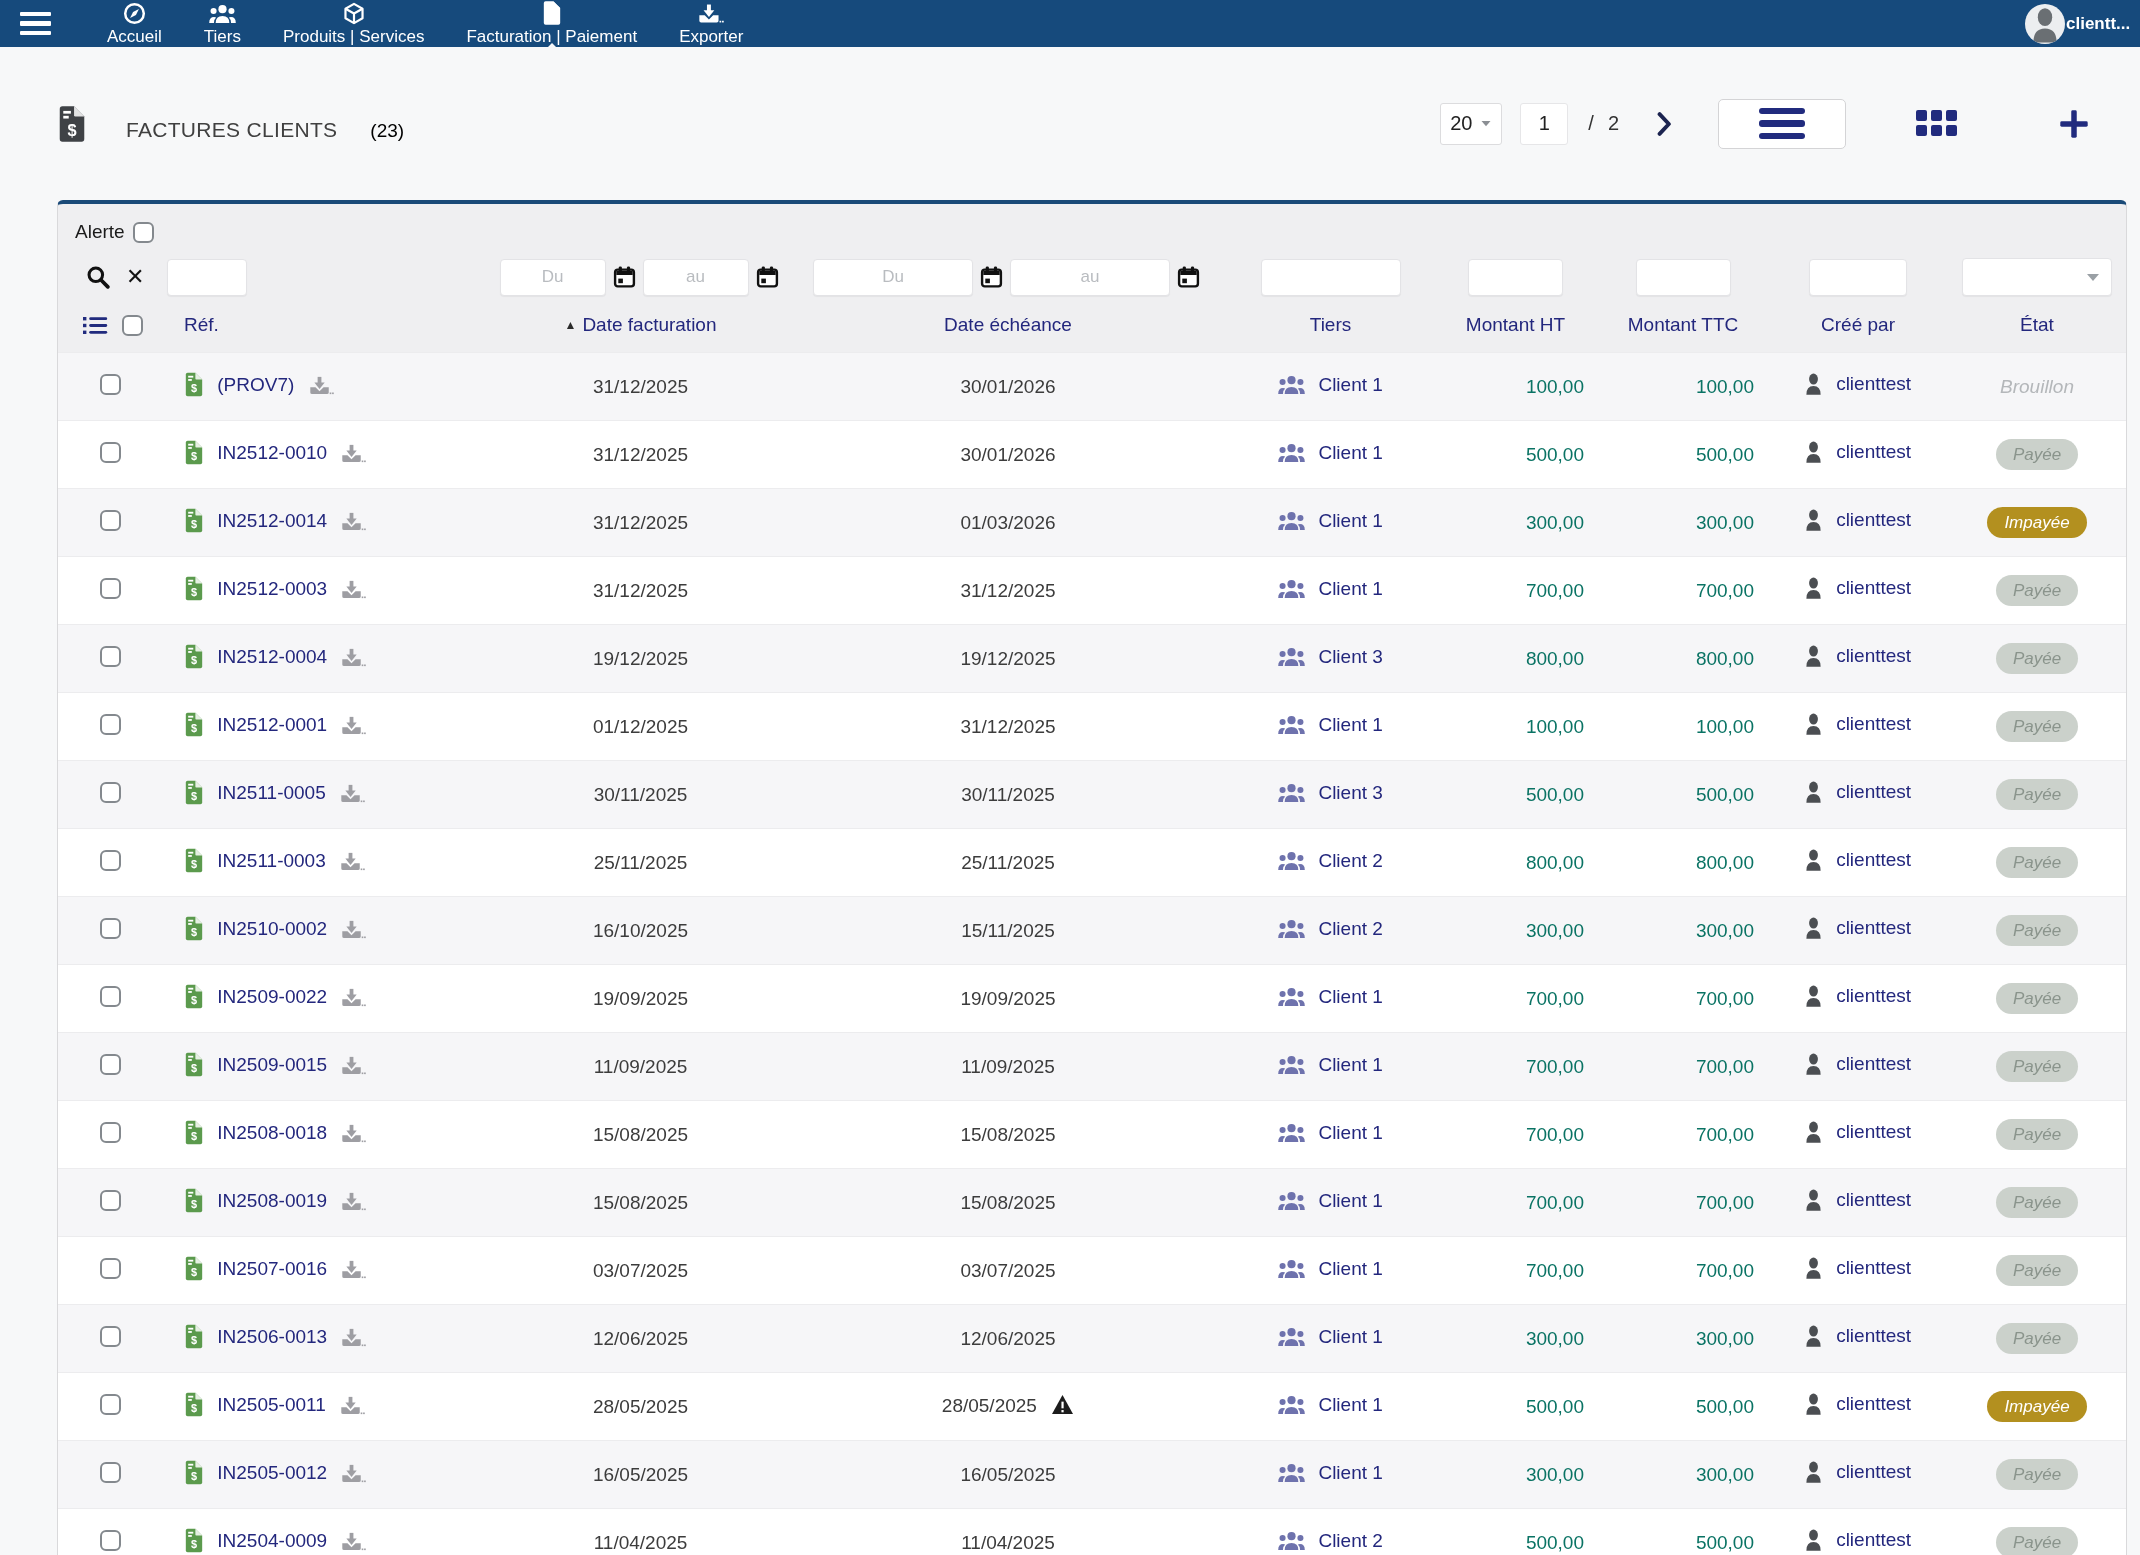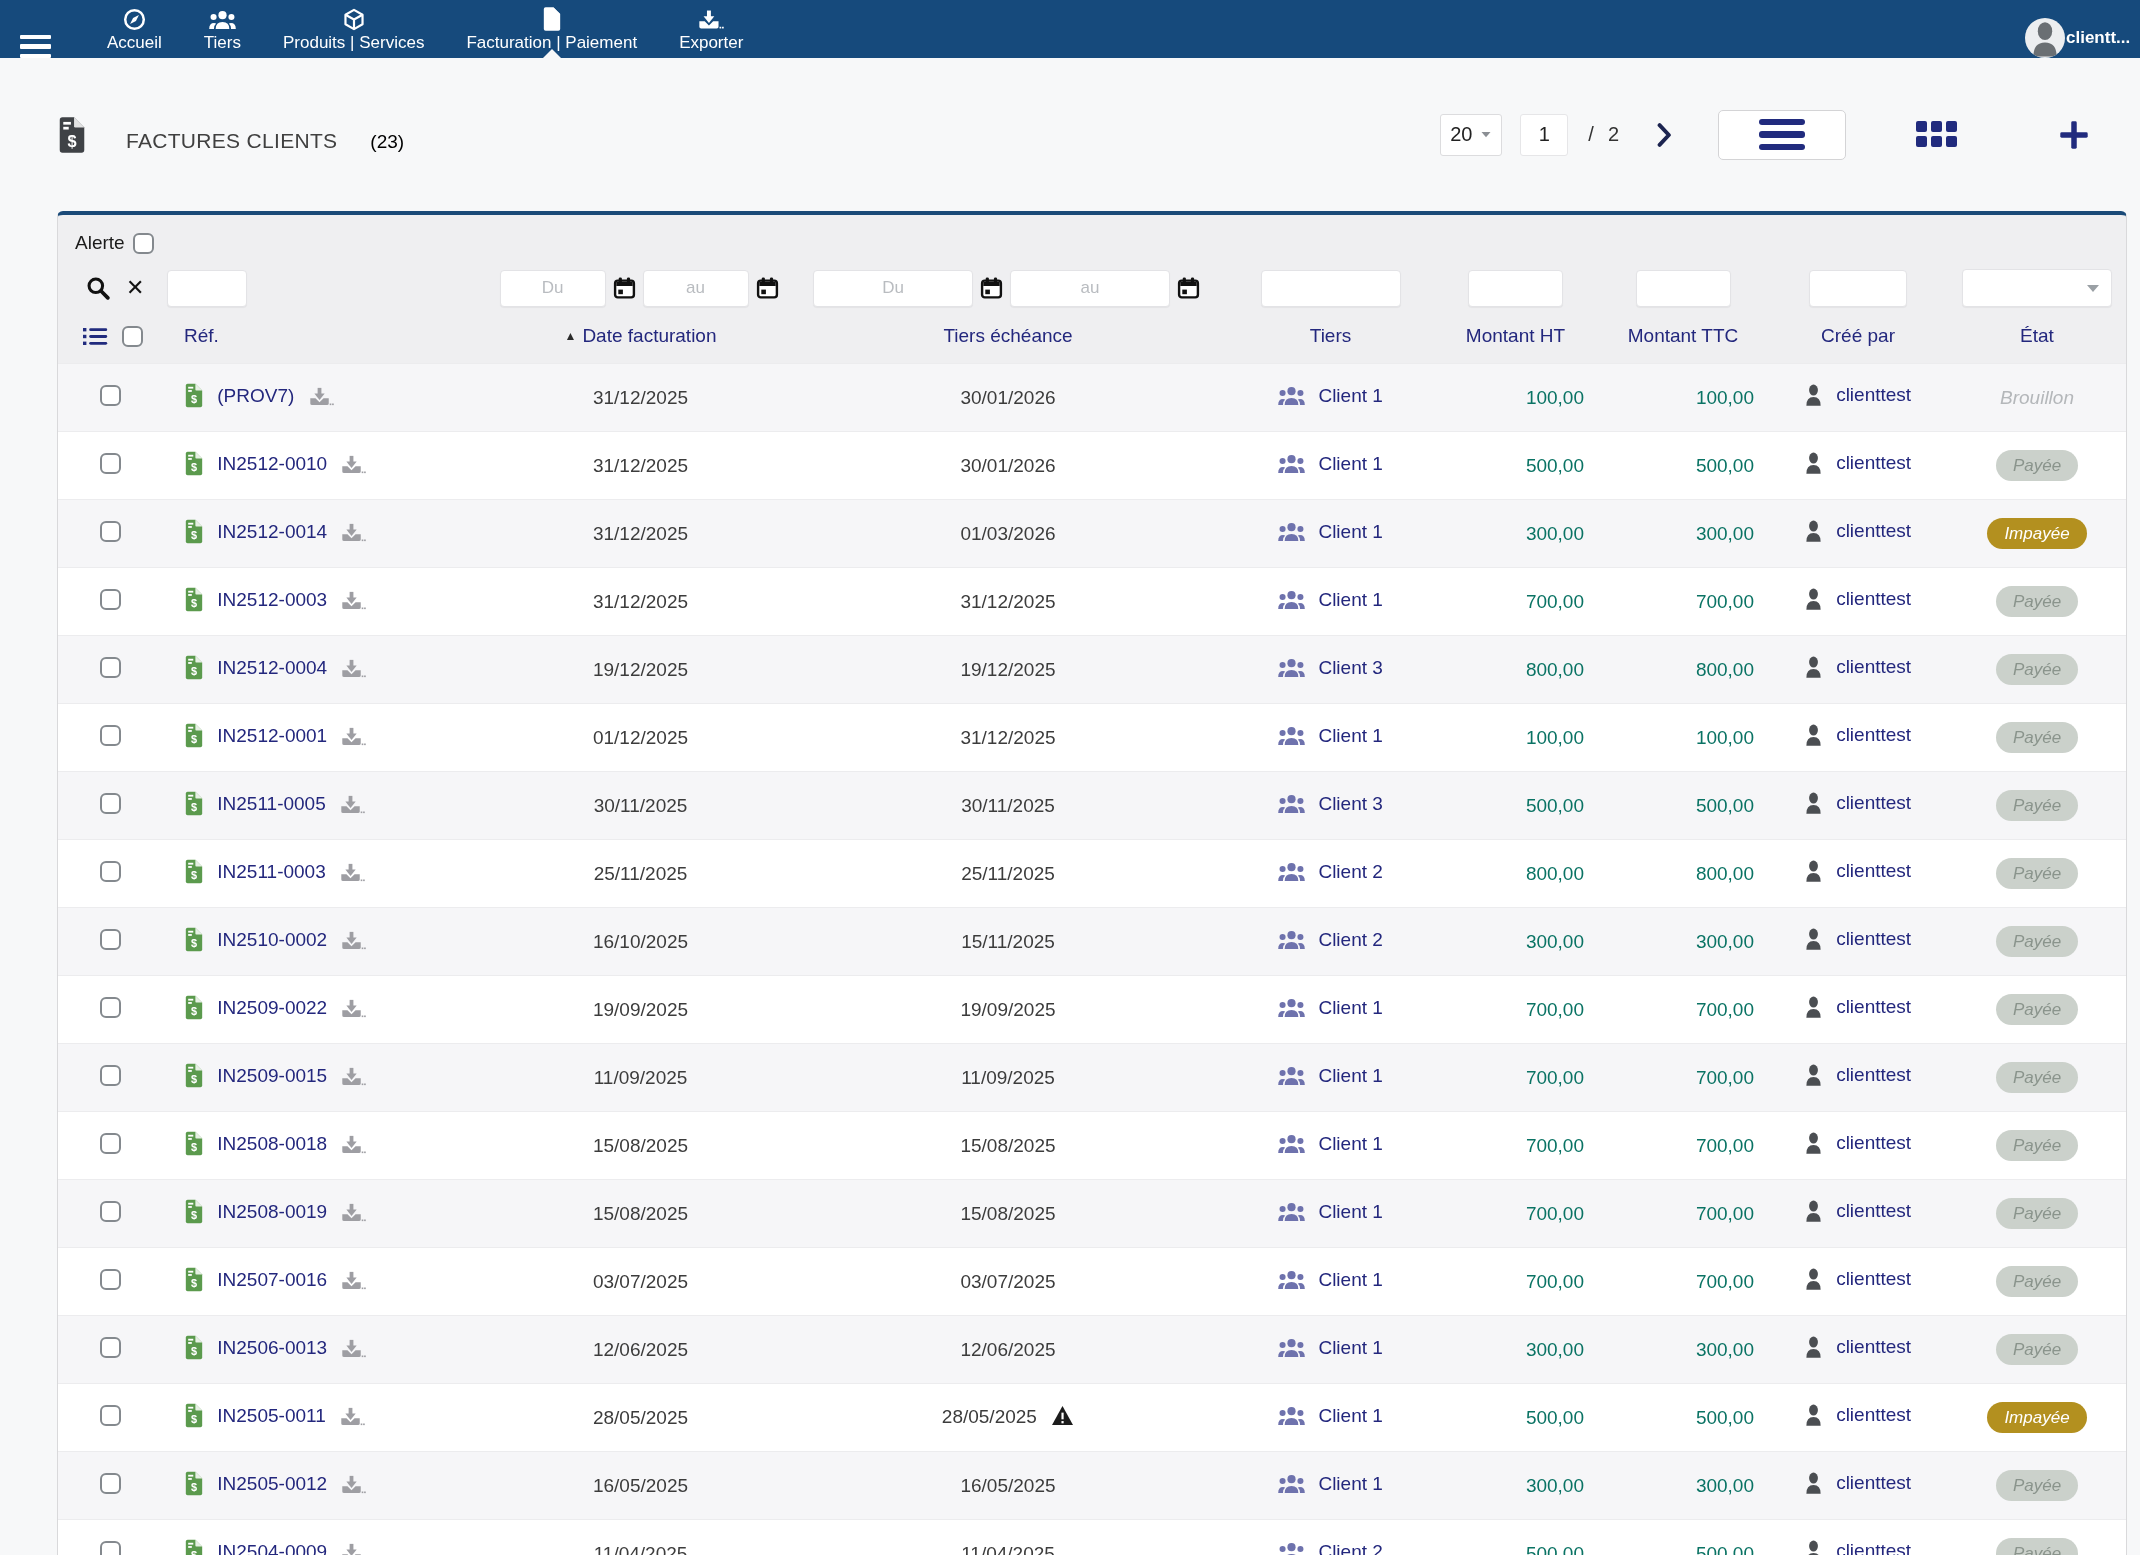--- a/index.html
+++ b/index.html
@@ -5,21 +5,21 @@
   * { box-sizing: border-box; margin: 0; padding: 0; }
   html,body { width:2140px; height:1555px; overflow:hidden; }
   body {
     font-family: "Liberation Sans", "DejaVu Sans", sans-serif;
     background:#f7f8f9;
     color:#3c3c3c;
   }
 
   
   .navbar {
-    height:58px; background:#164a7c; display:flex; align-items:flex-end;
+    height:47px; background:#164a7c; display:flex; align-items:center;
     position:relative; color:#fff;
   }
   .hamburger { width:72px; display:flex; flex-direction:column; justify-content:center; gap:5px; padding-left:20px; cursor:pointer; }
   .hamburger span { display:block; width:31px; height:4.5px; background:#fff; border-radius:1px; }
   .nav-items { display:flex; align-items:stretch; margin-left:14px; }
   .nav-item {
     position:relative; display:flex; flex-direction:column; align-items:center; justify-content:flex-end;
     padding:6px 21px 5px 21px; cursor:pointer;
   }
   .nav-item .nav-icon { height:24px; display:flex; align-items:center; margin-bottom:2px; }
@@ -378,21 +378,21 @@
                   </g>
                 </svg>
             </span>
             <span class="checkbox"></span>
           </div>
         </th>
         <th class="th-ref"><span class="th-link">Réf.</span></th>
         <th>
           <span class="sort-icon">▲</span><span class="th-link">Date facturation</span>
         </th>
-        <th><span class="th-link">Tiers échéance</span></th>
+        <th><span class="th-link">Date échéance</span></th>
         <th><span class="th-link">Tiers</span></th>
         <th><span class="th-link">Montant HT</span></th>
         <th><span class="th-link">Montant TTC</span></th>
         <th><span class="th-link">Créé par</span></th>
         <th><span class="th-link">État</span></th>
       </tr>
     </thead>
     <tbody>
         <tr>
     <td class="cell-sel"><span class="checkbox"></span></td>

